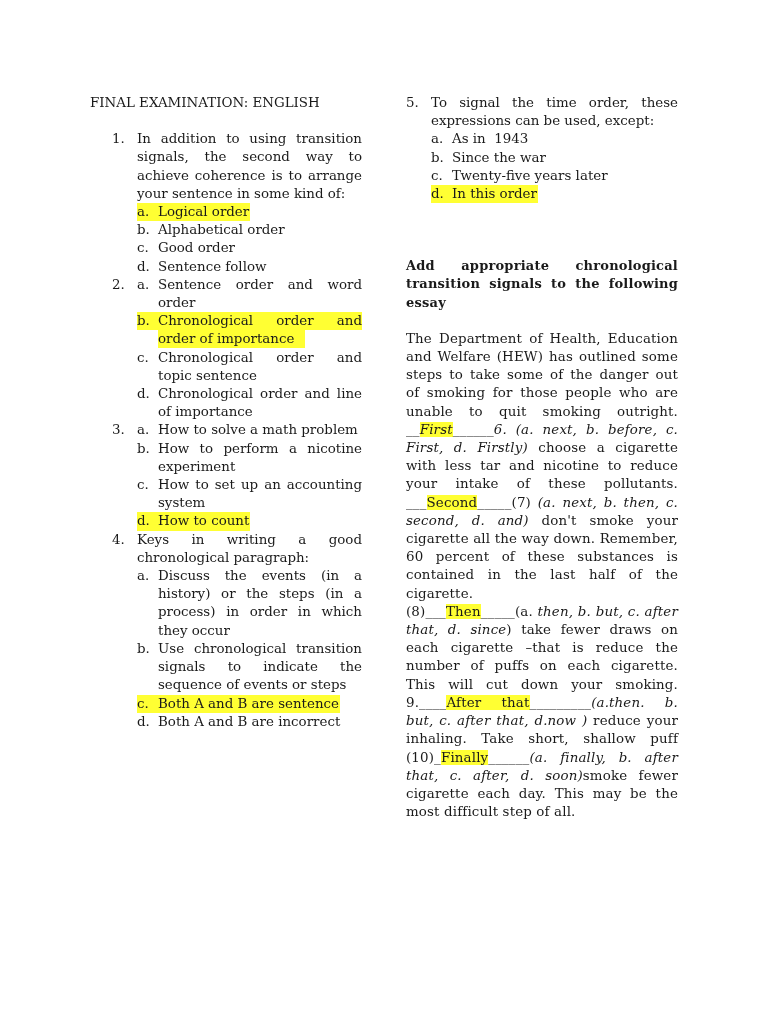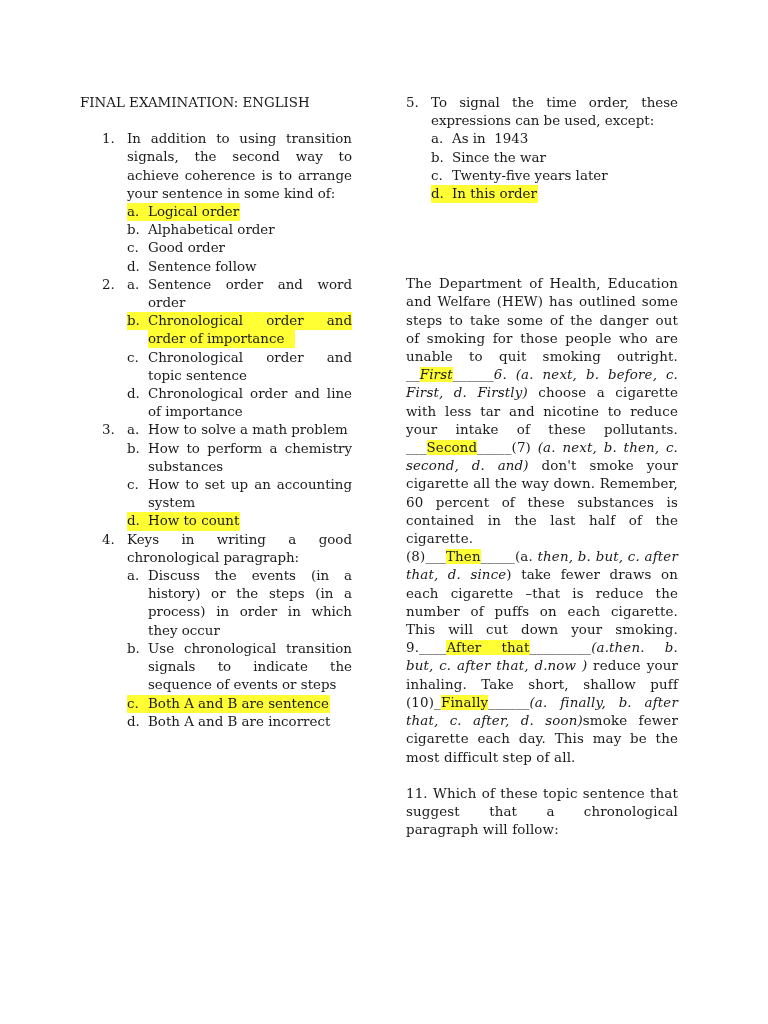--- a/index.html
+++ b/index.html
@@ -2,21 +2,21 @@
 <html><head>
 <meta charset="utf-8">
 <style>
   html, body { margin:0; padding:0; }
   body {
     width:768px; height:1024px; background:#ffffff; position:relative; overflow:hidden;
     font-family:"DejaVu Serif", "Liberation Serif", serif; color:#1a1a1a;
     font-size:13.4px; line-height:18.2px;
   }
   .col { position:absolute; top:94px; }
-  #left { left:80px; width:272px; }
+  #left { left:90px; width:272px; }
   #right { left:406px; width:272px; }
   .hdr { margin:0; }
   .q { position:relative; padding-left:47px; }
   .q .num { position:absolute; left:22px; top:0; }
   .just { text-align:justify; text-align-last:left; }
   .opt { position:relative; padding-left:21px; }
   .opt .ol { position:absolute; left:0; top:0; }
   .hl { background:#ffff33; }
   .opt.hl { display:inline-block; padding-right:1px; }
   .bold { font-weight:bold; font-size:13px; letter-spacing:0.2px; }
@@ -45,21 +45,21 @@
     <span class="num">2.</span>
     <div class="opt just"><span class="ol">a.</span><span>Sentence order and word order</span></div>
     <div class="opt just" style="background:linear-gradient(#ffff33,#ffff33) 0 0/100% 18px no-repeat, linear-gradient(#ffff33,#ffff33) 21px 18px/147px 18px no-repeat;"><span class="ol">b.</span><span>Chronological order and order of importance</span></div>
     <div class="opt just"><span class="ol">c.</span><span>Chronological order and topic sentence</span></div>
     <div class="opt just"><span class="ol">d.</span><span>Chronological order and line of importance</span></div>
   </div>
 
   <div class="q">
     <span class="num">3.</span>
     <div class="opt just"><span class="ol">a.</span><span>How to solve a math problem</span></div>
-    <div class="opt just"><span class="ol">b.</span><span>How to perform a chemistry substances</span></div>
+    <div class="opt just"><span class="ol">b.</span><span>How to perform a nicotine experiment</span></div>
     <div class="opt just"><span class="ol">c.</span><span>How to set up an accounting system</span></div>
     <div class="opt hl"><span class="ol">d.</span><span>How to count</span></div>
   </div>
 
   <div class="q">
     <span class="num">4.</span>
     <div class="just">Keys in writing a good chronological paragraph:</div>
     <div class="opt just"><span class="ol">a.</span><span>Discuss the events (in a history) or the steps (in a process) in order in which they occur</span></div>
     <div class="opt just"><span class="ol">b.</span><span>Use chronological transition signals to indicate the sequence of events or steps</span></div>
     <div class="opt hl"><span class="ol">c.</span><span>Both A and B are sentence</span></div>
@@ -73,19 +73,19 @@
     <span class="num">5.</span>
     <div class="just">To signal the time order, these expressions can be used, except:</div>
     <div class="opt"><span class="ol">a.</span><span style="white-space:pre">As in  1943</span></div>
     <div class="opt"><span class="ol">b.</span><span>Since the war</span></div>
     <div class="opt"><span class="ol">c.</span><span>Twenty-five years later</span></div>
     <div class="opt hl"><span class="ol">d.</span><span>In this order</span></div>
   </div>
 
   <div class="gap"></div>
 
+  <div class="bold just">Add appropriate chronological transition signals to the following essay</div>
   <div class="gap2"></div>
 
   <div class="just spaced"><span>The Department of Health, Education and Welfare (HEW) has outlined some steps to take some of the danger out of smoking for those people who are unable to quit smoking outright. </span><span><span>__</span><span class="hl it">First</span><span>______</span></span><span class="it">6. </span><span class="it">(a. next, b. before, c. First, d. Firstly)</span><span> choose a cigarette with less tar and nicotine to reduce your intake of these pollutants. </span><span><span>___</span><span class="hl">Second</span><span>_____</span></span><span>(7) </span><span class="it">(a. next, b. then, c. second, d. and)</span><span> don't smoke your cigarette all the way down. Remember, 60 percent of these substances is contained in the last half of the cigarette.</span><br><span>(8)</span><span><span>___</span><span class="hl">Then</span><span>_____</span></span><span>(a. </span><span class="it">then, b. but, c. after that, d. since</span><span>) take fewer draws on each cigarette –that is reduce the number of puffs on each cigarette. This will cut down your smoking.</span> <span>9.</span><span><span>____</span><span class="hl">After that</span><span>_________</span></span><span class="it">(a.then. b. but, c. after that, d.now )</span><span> reduce your inhaling. Take short, shallow puff </span><span>(10)</span><span><span>_</span><span class="hl">Finally</span><span>______</span></span><span class="it">(a. finally, b. after that, c. after, d. soon)</span><span>smoke fewer cigarette each day. This may be the most difficult step of all.</span></div>
 
   <div class="gap2"></div>
-  <div class="just spaced">11. Which of these topic sentence that suggest that a chronological paragraph will follow:</div>
 </div>
 
 </body></html>

